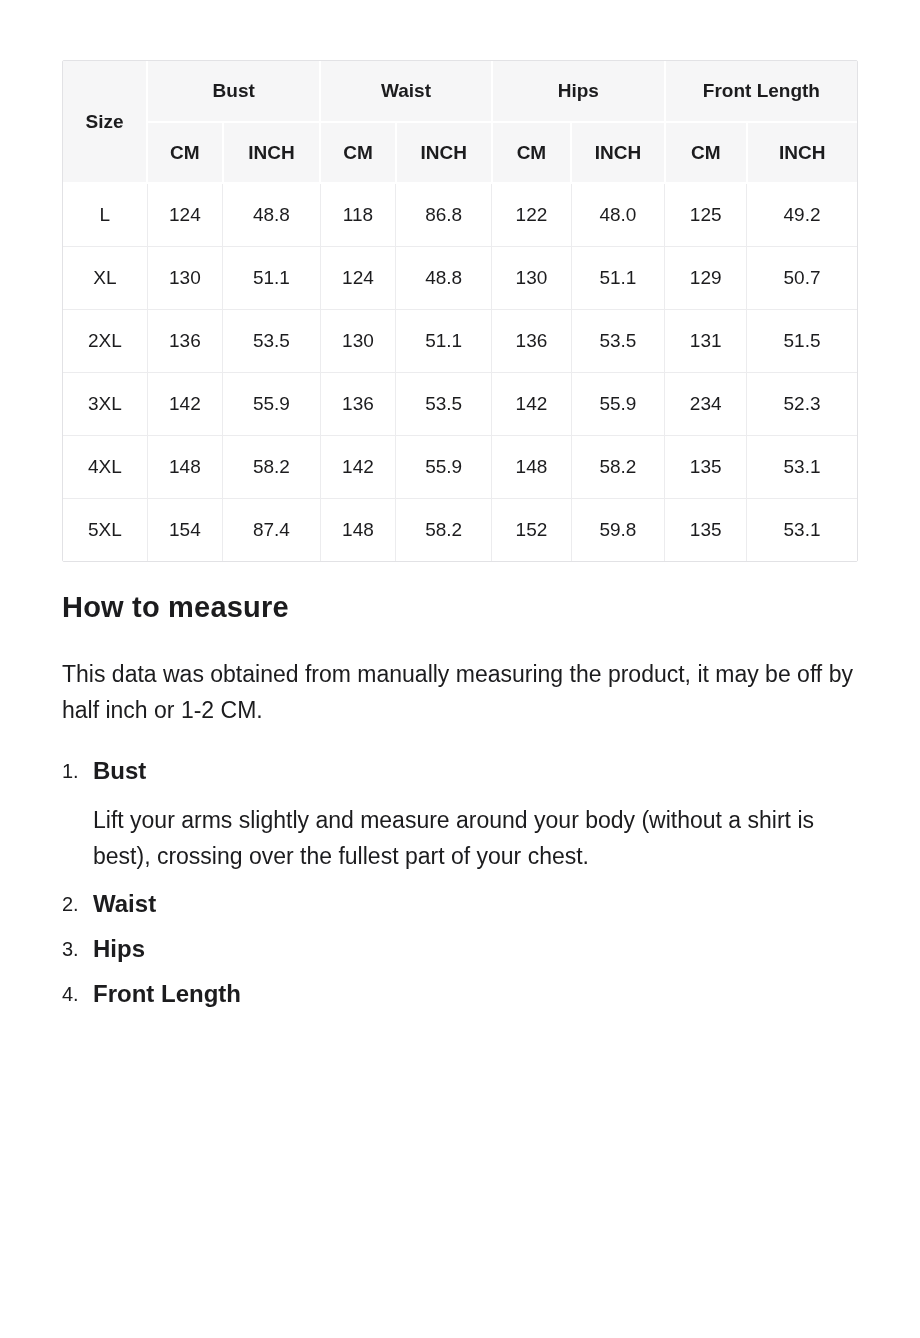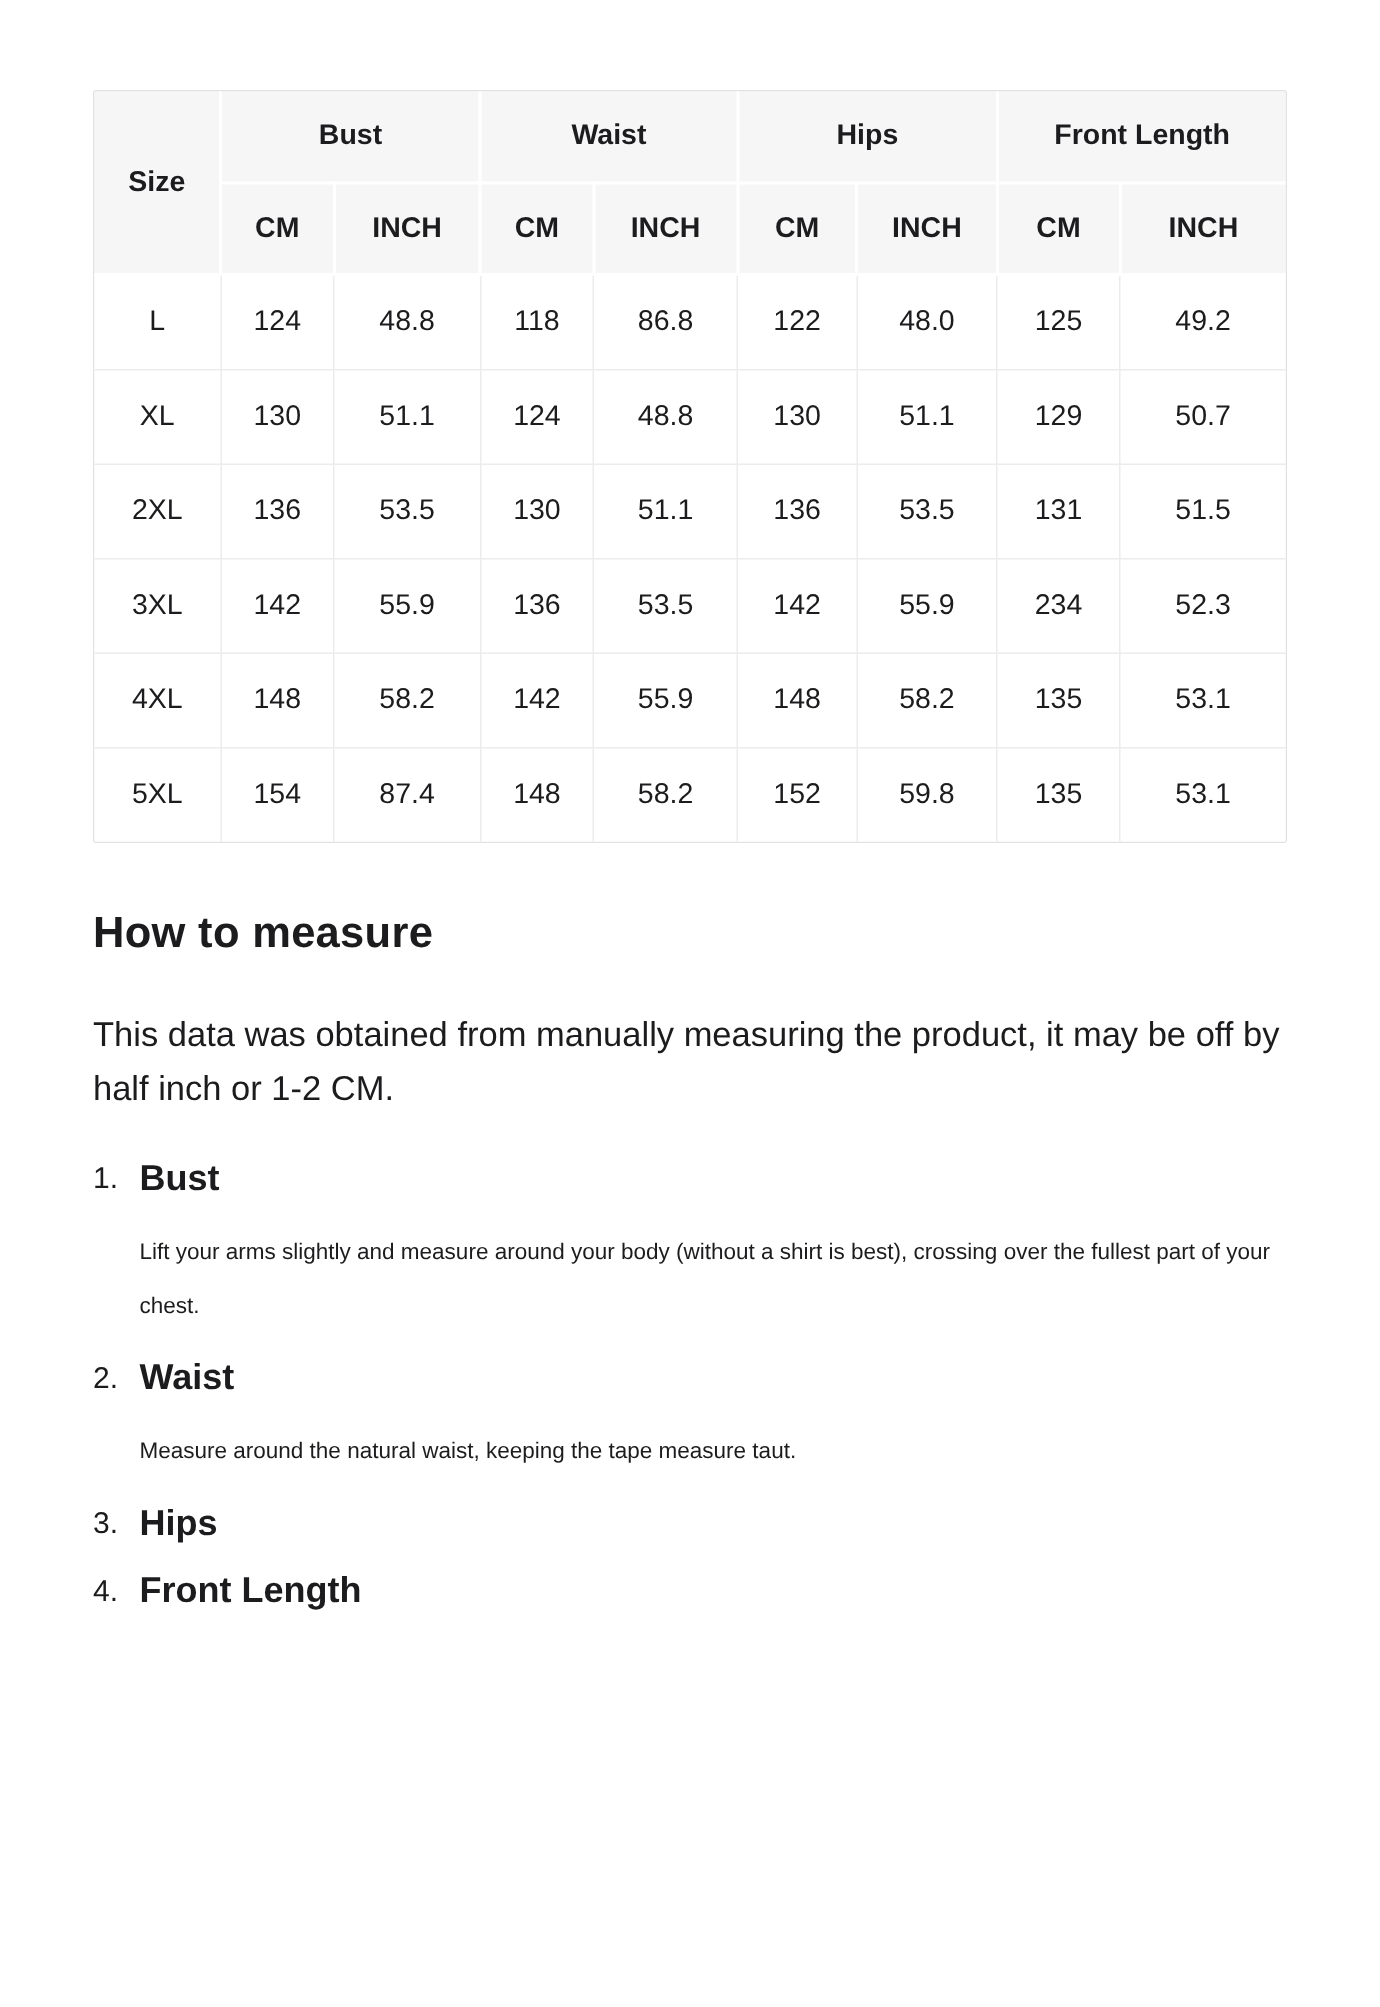--- a/index.html
+++ b/index.html
@@ -48,21 +48,21 @@
   table.size-chart td {
     border: 1px solid #ececee;
     height: 63px;
     text-align: center;
     vertical-align: middle;
     background: #ffffff;
   }
 
   
   .htm-heading {
-    margin-top: 44px;
+    margin-top: 29px;
     font-size: 29px;
     font-weight: bold;
     letter-spacing: 0.2px;
   }
   .htm-intro {
     margin-top: 32px;
     font-size: 23px;
     line-height: 36px;
     max-width: 800px;
   }
@@ -82,21 +82,21 @@
   }
   .step-title {
     grid-column: 2;
     font-size: 24px;
     font-weight: bold;
     line-height: 30px;
   }
   .step-desc {
     grid-column: 2;
     margin-top: 16px;
-    font-size: 15px;
+    font-size: 23px;
     line-height: 36px;
     max-width: 780px;
   }
 </style>
 </head>
 <body>
 
 <div class="page">
 
   <div class="table-wrap">
@@ -212,21 +212,20 @@
   <ol class="steps" id="steps-list">
 
   <li>
         <span class="step-number">1.</span>
         <div class="step-title">Bust</div>
         <p class="step-desc">Lift your arms slightly and measure around your body (without a shirt is best), crossing over the fullest part of your chest.</p>
       </li>
       <li>
         <span class="step-number">2.</span>
         <div class="step-title">Waist</div>
-        <p class="step-desc">Measure around the natural waist, keeping the tape measure taut.</p>
       </li>
       <li>
         <span class="step-number">3.</span>
         <div class="step-title">Hips</div>
       </li>
       <li>
         <span class="step-number">4.</span>
         <div class="step-title">Front Length</div>
       </li>
     </ol>

